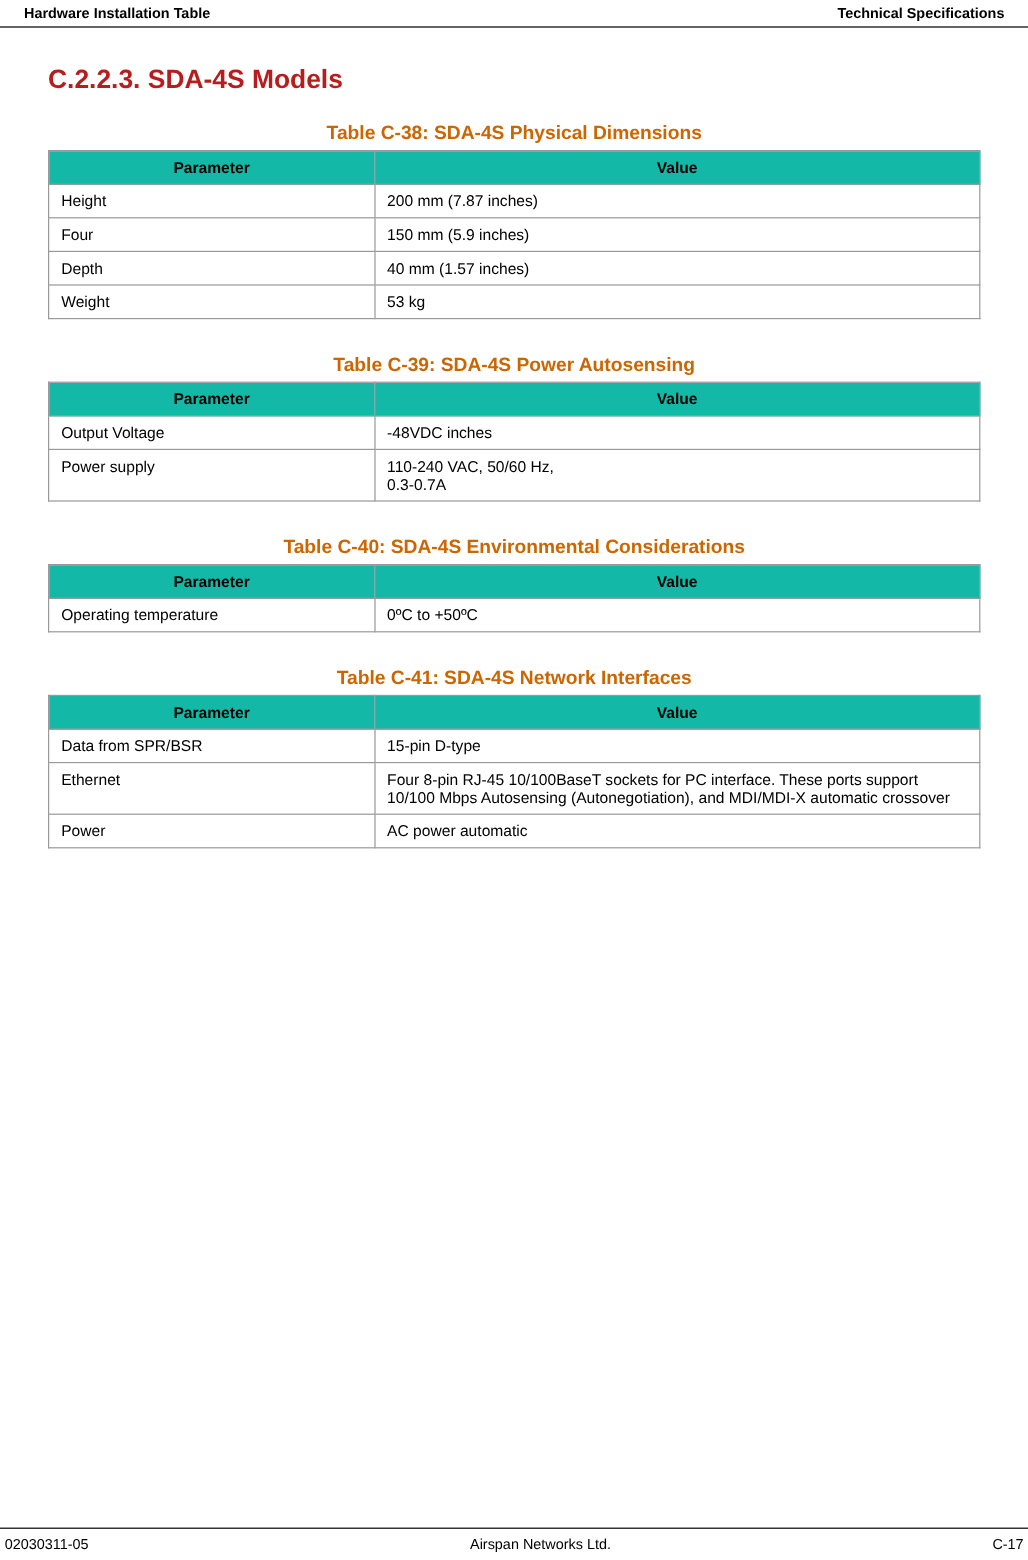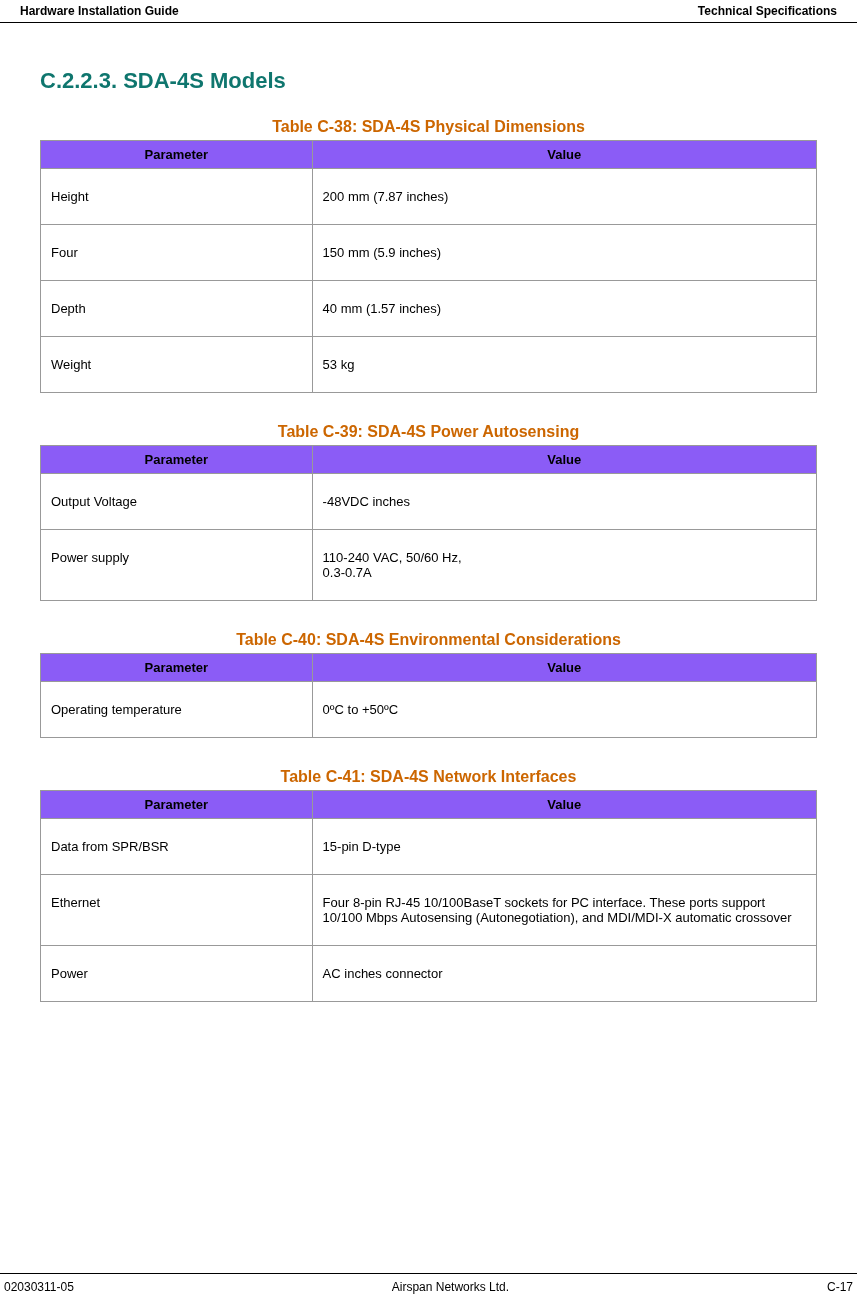--- a/index.html
+++ b/index.html
@@ -25,49 +25,49 @@
       font-size: 12px;
       font-weight: bold;
       font-family: Arial, Helvetica, sans-serif;
     }
     .page-content {
       padding: 30px 40px 40px 40px;
     }
     .section-title {
       font-size: 22px;
       font-weight: bold;
-      color: #0f766e;
+      color: #b91c1c;
       margin-bottom: 24px;
-      margin-top: 15px;
+      margin-top: 0;
     }
     .table-section {
       margin-bottom: 30px;
     }
     .table-caption {
       text-align: center;
       font-weight: bold;
       color: #cc6600;
       font-size: 16px;
       margin-bottom: 4px;
     }
     table {
       width: 100%;
       border-collapse: collapse;
       font-size: 13px;
     }
     table th {
-      background-color: #8b5cf6;
+      background-color: #14b8a6;
       font-weight: bold;
       text-align: center;
       padding: 6px 10px;
       border: 1px solid #999;
       font-size: 13px;
     }
     table td {
-      padding: 20px 10px;
+      padding: 6px 10px;
       border: 1px solid #999;
       vertical-align: top;
     }
     table td:first-child {
       width: 35%;
     }
     table td:last-child {
       width: 65%;
     }
     .page-footer {
@@ -80,21 +80,21 @@
       align-items: center;
       padding: 6px 4px;
       border-top: 1px solid #000;
       font-size: 12px;
     }
   </style>
 </head>
 <body>
 
 <div class="page-header">
-  <span>Hardware Installation Guide</span>
+  <span>Hardware Installation Table</span>
   <span>Technical Specifications</span>
 </div>
 
 <div class="page-content">
   <h1 class="section-title">C.2.2.3. SDA-4S Models</h1>
 
   <div id="tables-container">
   <div class="table-section">
         <div class="table-caption">Table C-38:  SDA-4S Physical Dimensions</div>
         <table>
@@ -175,21 +175,21 @@
             <tr>
               <td>Data from SPR/BSR</td>
               <td>15-pin D-type</td>
             </tr>
             <tr>
               <td>Ethernet</td>
               <td>Four 8-pin RJ-45 10/100BaseT sockets for PC interface. These ports support 10/100 Mbps Autosensing (Autonegotiation), and MDI/MDI-X automatic crossover</td>
             </tr>
             <tr>
               <td>Power</td>
-              <td>AC inches connector</td>
+              <td>AC power automatic</td>
             </tr>
           </tbody>
         </table>
       </div>
     </div>
 </div>
 
 <div class="page-footer">
   <span>02030311-05</span>
   <span>Airspan Networks Ltd.</span>

